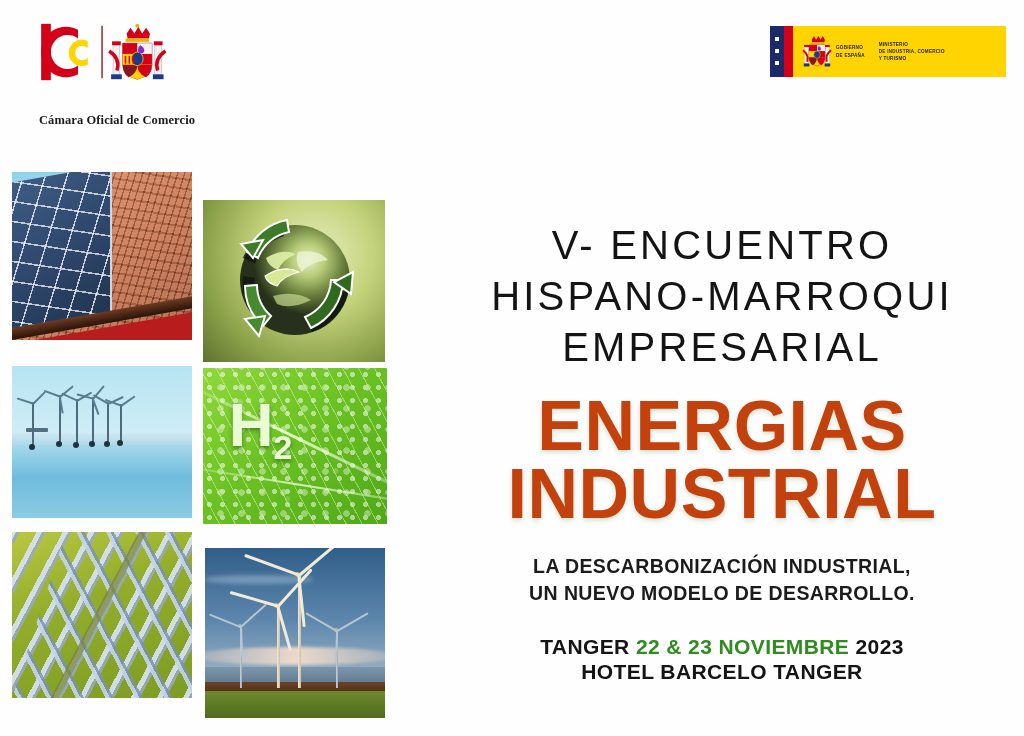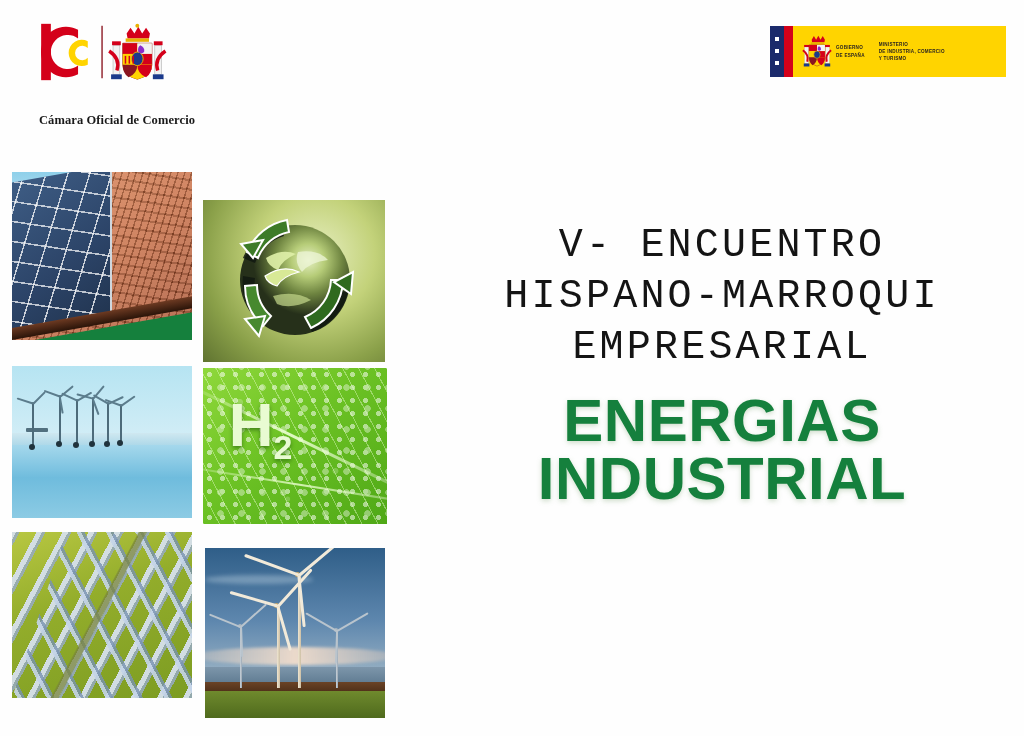--- a/index.html
+++ b/index.html
@@ -84,21 +84,21 @@
     letter-spacing: 0.25px;
     text-transform: uppercase;
   }
   .gob-text-block span { display: block; white-space: nowrap; }
 
   
   .mosaic { position: absolute; left: 0; top: 0; }
   .tile {
     position: absolute;
     overflow: hidden;
-    background: #15803d;
+    background: #b91c1c;
   }
   .tile .scene { position: absolute; inset: 0; }
 
   
   .roof-sky {
     position: absolute; left: 0; top: 0; right: 0; height: 22%;
     background: linear-gradient(#8fd0ea, #bfe4f3);
   }
   .roof-tiles {
     position: absolute; left: 0; top: 10%; width: 100%; height: 92%;
@@ -228,37 +228,37 @@
 
   
   .content {
     position: absolute;
     left: 420px;
     top: 220px;
     width: 604px;
     text-align: center;
   }
   .headline {
-    font-family: Liberation Mono, monospace;
+    font-family: Liberation Sans, sans-serif;
     font-size: 40px;
     font-weight: 500;
     letter-spacing: 3.2px;
     line-height: 1.28;
     color: #141414;
     margin: 0;
     text-transform: uppercase;
   }
   .headline .ln { display: block; white-space: nowrap; }
   .bigtitle {
     font-family: "Liberation Sans", sans-serif;
     font-weight: bold;
-    font-size: 60px;
+    font-size: 70px;
     line-height: .98;
     letter-spacing: 0.5px;
-    color: #15803d;
+    color: #c2410c;
     margin: 18px 0 0 0;
     text-shadow: 0 2px 5px rgba(120,160,110,.35);
   }
   .bigtitle .ln { display: block; white-space: nowrap; }
   .subtitle {
     font-family: "Liberation Sans", sans-serif;
     font-weight: bold;
     font-size: 19.5px;
     letter-spacing: .4px;
     line-height: 1.42;
@@ -534,16 +534,24 @@
       <span class="ln">V- ENCUENTRO</span>
       <span class="ln">HISPANO-MARROQUI</span>
       <span class="ln">EMPRESARIAL</span>
     </h1>
 
     <div class="bigtitle">
       <span class="ln">ENERGIAS</span>
       <span class="ln">INDUSTRIAL</span>
     </div>
 
-
+    <div class="subtitle">
+      <span class="ln">LA DESCARBONIZACIÓN INDUSTRIAL,</span>
+      <span class="ln">UN NUEVO MODELO DE DESARROLLO.</span>
+    </div>
+
+    <div class="venue">
+      <span class="ln"><span>TANGER</span><span>&nbsp;</span><span class="accent">22 &amp; 23 NOVIEMBRE</span><span>&nbsp;</span><span>2023</span></span>
+      <span class="ln">HOTEL BARCELO TANGER</span>
+    </div>
 
   </div>
 </div>
 
 </body></html>

